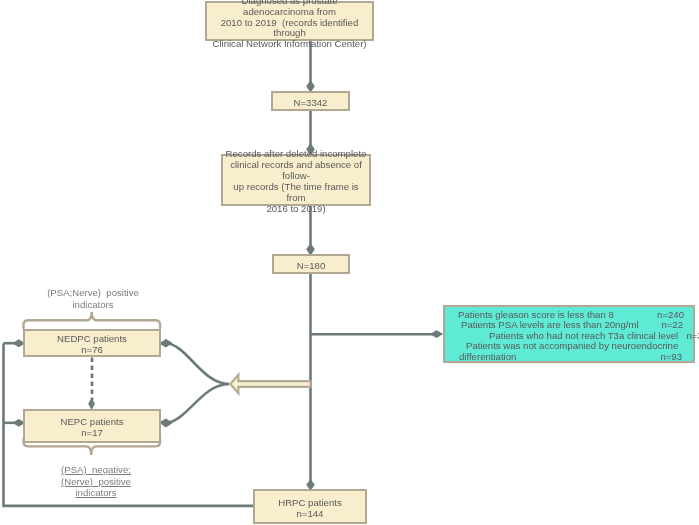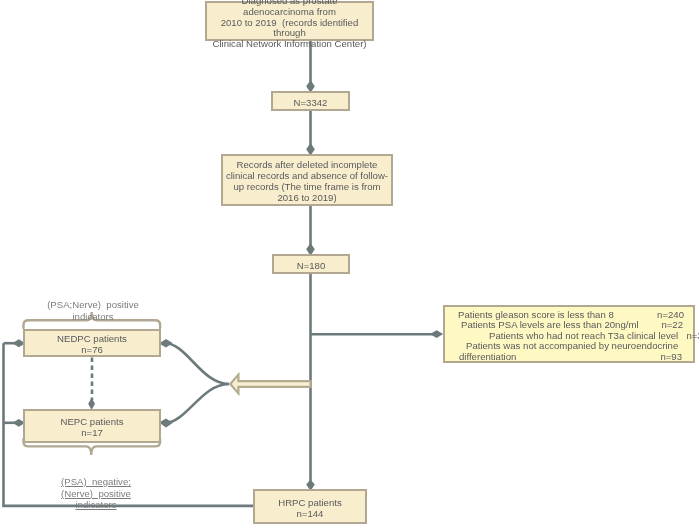--- a/index.html
+++ b/index.html
@@ -6,22 +6,22 @@
   body{width:699px;height:525px;background:#ffffff;position:relative;overflow:hidden;
        font-family:"Liberation Sans",sans-serif;-webkit-font-smoothing:antialiased;}
   #stage{position:absolute;left:0;top:0;width:699px;height:525px;}
   svg#links{position:absolute;left:0;top:0;width:699px;height:525px;overflow:visible;}
   .node{position:absolute;box-sizing:border-box;background:#f8eece;border:2px solid #b2a891;
         color:#59595b;display:flex;align-items:center;justify-content:center;text-align:center;
         font-size:9.6px;line-height:10.9px;white-space:pre-line;}
   .node > span{position:relative;top:2px;}
   .node, .lbl, .eline{filter:opacity(100%);}
   .lbl{position:absolute;color:#7d7d7d;text-align:center;font-size:9.6px;line-height:11.6px;
-       white-space:pre-line;margin-top:12px;}
-  .excl{position:absolute;box-sizing:border-box;background:#fef9c3;border:2px solid #b2a891;
+       white-space:pre-line;}
+  .excl{position:absolute;box-sizing:border-box;background:#5eead4;border:2px solid #b2a891;
         color:#59595b;font-size:9.6px;}
   .eline{position:absolute;display:flex;justify-content:space-between;align-items:baseline;
          line-height:11px;white-space:nowrap;}
 </style>
 </head>
 <body>
 
 <div id="stage">
 
   <svg id="links" viewBox="0 0 699 525">
@@ -66,21 +66,21 @@
   <div class="node" style="left:205px;top:1px;width:169px;height:40px;">
     <span>Diagnosed as prostate adenocarcinoma from
 2010 to 2019&nbsp; (records identified through
 Clinical Network Information Center)</span>
   </div>
 
   <div class="node" style="left:271px;top:91px;width:79px;height:20px;">
     <span>N=3342</span>
   </div>
 
-  <div class="node" style="left:221px;top:154px;width:172px;height:52px;">
+  <div class="node" style="left:221px;top:154px;width:150px;height:52px;">
     <span>Records after deleted incomplete
 clinical records and absence of follow-
 up records (The time frame is from
 2016 to 2019)</span>
   </div>
 
   <div class="node" style="left:272px;top:254px;width:78px;height:20px;">
     <span>N=180</span>
   </div>
 

